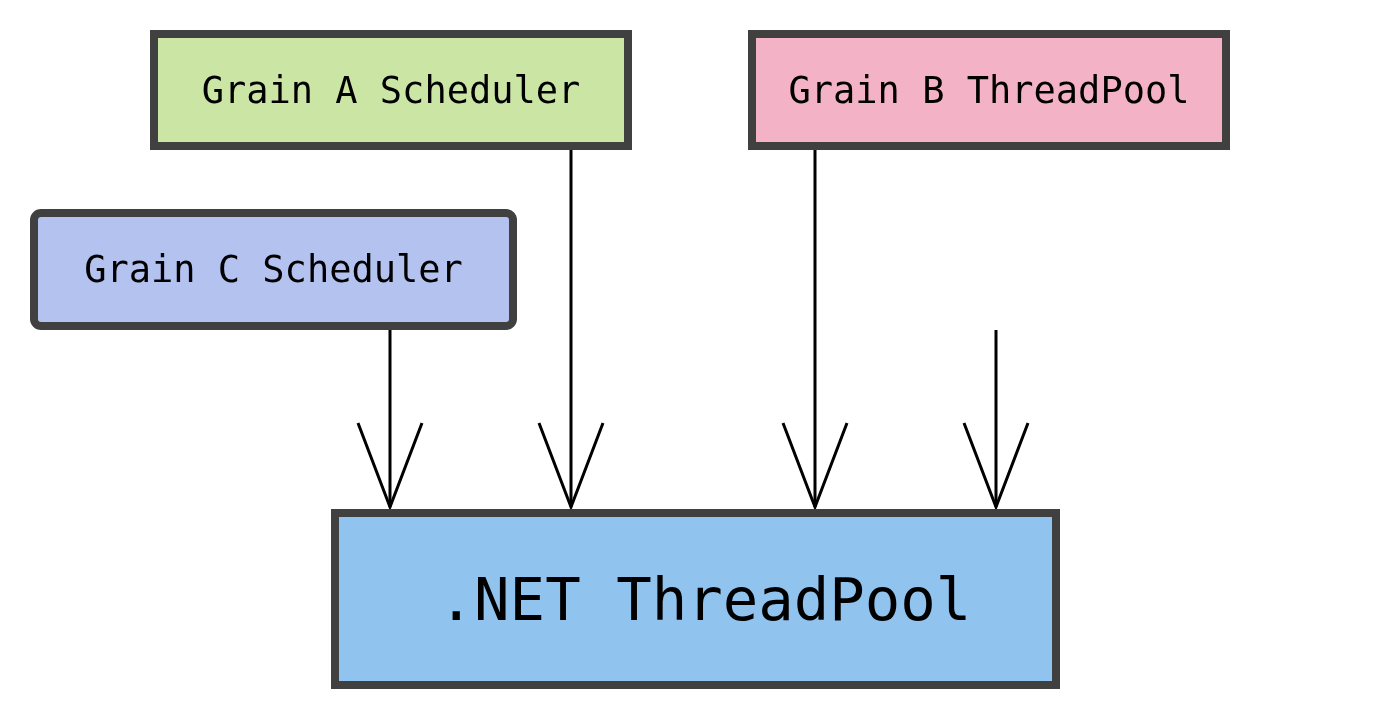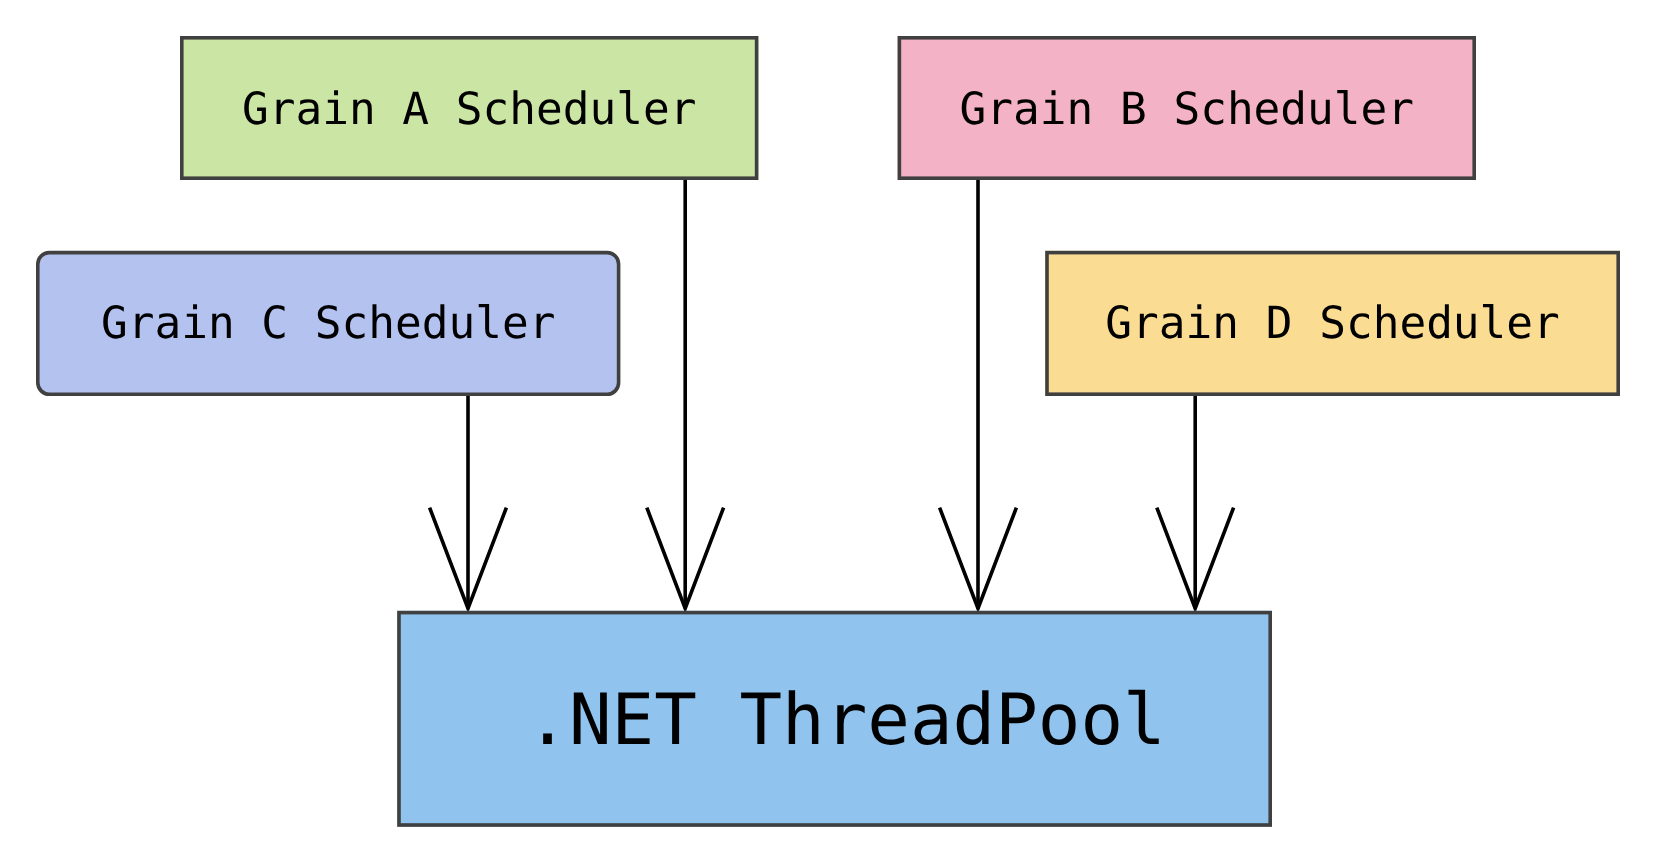--- a/index.html
+++ b/index.html
@@ -11,21 +11,21 @@
     position: relative;
     width: 1379px;
     height: 720px;
     background: #ffffff;
     overflow: hidden;
     font-family: "DejaVu Sans Mono", "Liberation Mono", monospace;
   }
   .node {
     position: absolute;
     box-sizing: border-box;
-    border: 3px solid #404040;
+    border: 8px solid #404040;
     display: flex;
     align-items: center;
     justify-content: center;
     color: #000000;
     font-size: 37px;
     white-space: nowrap;
     z-index: 2;
   }
   #node-grain-a { left: 150px; top:  30px; width: 482px; height: 120px; }
   #node-grain-b { left: 748px; top:  30px; width: 482px; height: 120px; }
@@ -70,28 +70,25 @@
       <line x1="996" y1="330" x2="996" y2="507"></line>
       <polyline points="964,423 996,507 1028,423"></polyline>
     </g>
   </svg>
 
   <div class="node" id="node-grain-a" style="background-color: rgb(203, 229, 165);">
     <span>Grain A Scheduler</span>
   </div>
 
   <div class="node" id="node-grain-b" style="background-color: rgb(244, 178, 198);">
-    <span>Grain B Scheduler</span>
+    <span>Grain B ThreadPool</span>
   </div>
 
   <div class="node" id="node-grain-c" style="background-color: rgb(180, 194, 240);">
     <span>Grain C Scheduler</span>
   </div>
 
-  <div class="node" id="node-grain-d" style="background-color: rgb(251, 220, 147);">
-    <span>Grain D Scheduler</span>
-  </div>
 
   <div class="node" id="node-threadpool" style="background-color: rgb(144, 195, 238); padding-left: 19px;">
     <span>.NET ThreadPool</span>
   </div>
 
 </div>
 
 </body></html>

